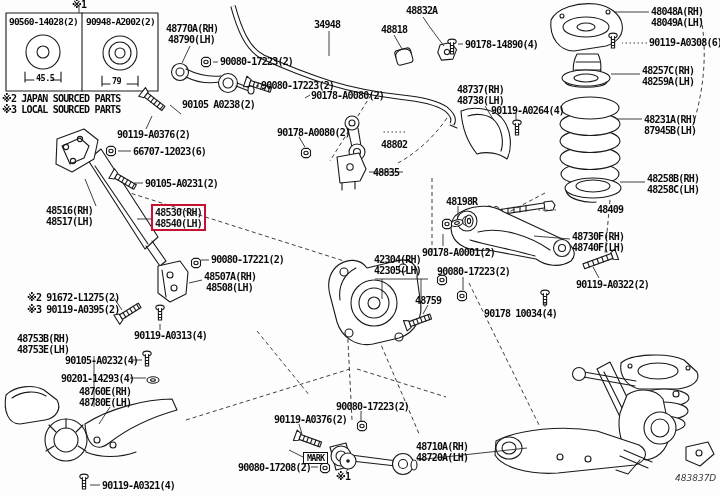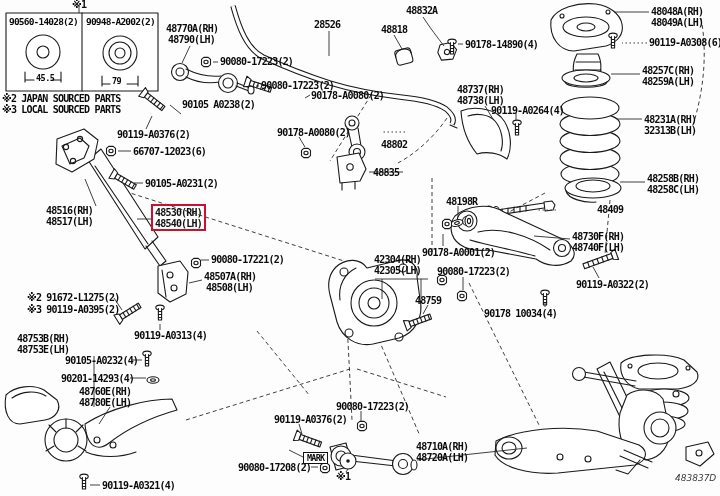--- a/index.html
+++ b/index.html
@@ -335,34 +335,34 @@
   <div class="lbl dim" style="left:112px;top:76px">79</div>
   <div class="lbl" style="left:72px;top:0px">※1</div>
   <div class="lbl" style="left:2px;top:94px">※2 JAPAN SOURCED PARTS</div>
   <div class="lbl" style="left:2px;top:105px">※3 LOCAL SOURCED PARTS</div>
 
   <div id="label-layer">
       <div class="lbl" style="left: 166px; top: 24px;">48770A(RH)</div>
       <div class="lbl" style="left: 168px; top: 35px;">48790(LH)</div>
       <div class="lbl" style="left: 220px; top: 57px;">90080-17223(2)</div>
       <div class="lbl" style="left: 261px; top: 81px;">90080-17223(2)</div>
-      <div class="lbl" style="left: 314px; top: 20px;">28526</div>
+      <div class="lbl" style="left: 314px; top: 20px;">34948</div>
       <div class="lbl" style="left: 381px; top: 25px;">48818</div>
       <div class="lbl" style="left: 406px; top: 6px;">48832A</div>
       <div class="lbl" style="left: 465px; top: 40px;">90178-14890(4)</div>
       <div class="lbl" style="left: 651px; top: 7px;">48048A(RH)</div>
       <div class="lbl" style="left: 651px; top: 18px;">48049A(LH)</div>
       <div class="lbl" style="left: 649px; top: 38px;">90119-A0308(6)</div>
       <div class="lbl" style="left: 642px; top: 66px;">48257C(RH)</div>
       <div class="lbl" style="left: 642px; top: 77px;">48259A(LH)</div>
       <div class="lbl" style="left: 457px; top: 85px;">48737(RH)</div>
       <div class="lbl" style="left: 457px; top: 96px;">48738(LH)</div>
       <div class="lbl" style="left: 491px; top: 106px;">90119-A0264(4)</div>
       <div class="lbl" style="left: 644px; top: 115px;">48231A(RH)</div>
-      <div class="lbl" style="left: 644px; top: 126px;">32313B(LH)</div>
+      <div class="lbl" style="left: 644px; top: 126px;">87945B(LH)</div>
       <div class="lbl" style="left: 647px; top: 174px;">48258B(RH)</div>
       <div class="lbl" style="left: 647px; top: 185px;">48258C(LH)</div>
       <div class="lbl" style="left: 311px; top: 91px;">90178-A0080(2)</div>
       <div class="lbl" style="left: 182px; top: 100px;">90105 A0238(2)</div>
       <div class="lbl" style="left: 117px; top: 130px;">90119-A0376(2)</div>
       <div class="lbl" style="left: 133px; top: 147px;">66707-12023(6)</div>
       <div class="lbl" style="left: 145px; top: 179px;">90105-A0231(2)</div>
       <div class="lbl" style="left: 46px; top: 206px;">48516(RH)</div>
       <div class="lbl" style="left: 46px; top: 217px;">48517(LH)</div>
       <div class="lbl" style="left: 277px; top: 128px;">90178-A0080(2)</div>

